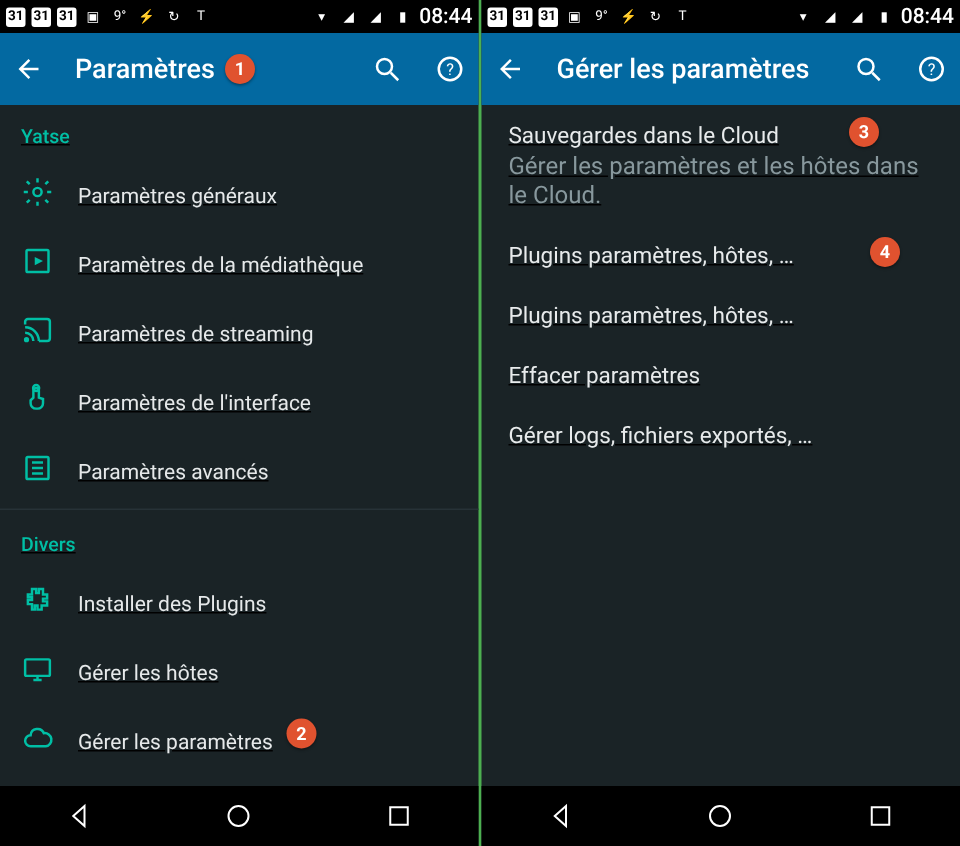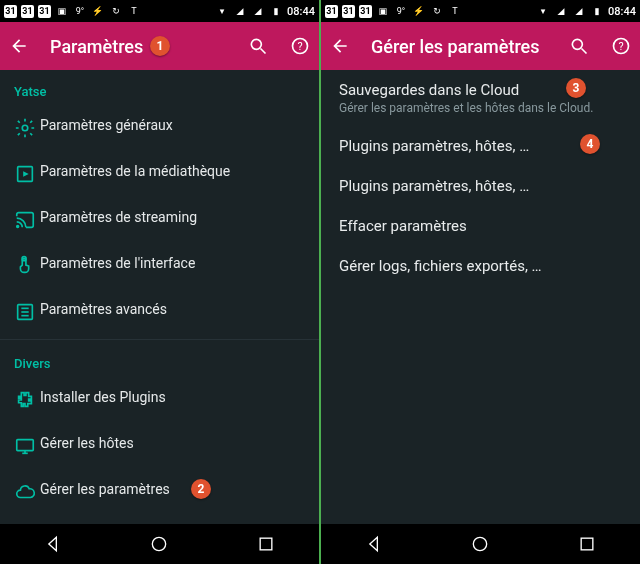--- a/index.html
+++ b/index.html
@@ -26,65 +26,66 @@
     display: flex;
     align-items: center;
     justify-content: space-between;
     padding: 0 4px;
     font-size: 10px;
     color: #fff;
   }
   .sb-left, .sb-right { display: flex; align-items: center; gap: 4px; }
   .sb-icon { width: 14px; height: 14px; display: inline-flex; align-items: center; justify-content: center; font-size: 9px; }
   .sb-cal { background: #fff; color: #000; border-radius: 2px; width: 13px; height: 13px; font-weight: bold; }
-  .sb-time { font-size: 11px; font-weight: 500; }
+  .sb-time { font-size: 14px; font-weight: 500; }
   .appbar {
     height: 48px;
-    background: #be185d;
+    background: #0369a1;
     display: flex;
     align-items: center;
     padding: 0 8px;
     gap: 20px;
     color: #fff;
     position: relative;
   }
   .appbar-title { font-size: 18px; font-weight: 500; flex: 1; white-space: nowrap; overflow: hidden; text-overflow: ellipsis; }
   .appbar-icon { width: 22px; height: 22px; display: flex; align-items: center; justify-content: center; cursor: pointer; }
   .appbar-icon svg { width: 20px; height: 20px; fill: #fff; }
   .content {
     flex: 1;
     overflow-y: auto;
     padding-bottom: 4px;
+    text-decoration: underline;
   }
   .section-header {
     color: #00bfa5;
     font-size: 13px;
     font-weight: 500;
     padding: 14px 14px 6px 14px;
   }
   .list-item {
     display: flex;
-    align-items: flex-start;
+    align-items: flex-end;
     padding: 12px 14px;
-    gap: 4px;
+    gap: 16px;
     color: #e6e9ea;
     font-size: 14px;
     cursor: pointer;
     position: relative;
   }
   .list-item .icon { width: 22px; height: 22px; flex-shrink: 0; display: flex; align-items: center; justify-content: center; }
   .list-item .icon svg { width: 22px; height: 22px; fill: none; stroke: #00bfa5; stroke-width: 1.8; }
   .list2-item {
     padding: 11px 18px;
     color: #e8ebec;
     cursor: pointer;
     position: relative;
   }
   .list2-title { font-size: 15px; }
-  .list2-sub { font-size: 12px; color: #88989d; margin-top: 2px; }
+  .list2-sub { font-size: 16px; color: #88989d; margin-top: 2px; }
   .navbar {
     height: 40px;
     background: #000;
     display: flex;
     align-items: center;
     justify-content: space-around;
   }
   .nav-btn { width: 50px; height: 30px; display: flex; align-items: center; justify-content: center; cursor: pointer; }
   .nav-btn svg { width: 20px; height: 20px; fill: none; stroke: #fff; stroke-width: 1.6; }
   .badge {

